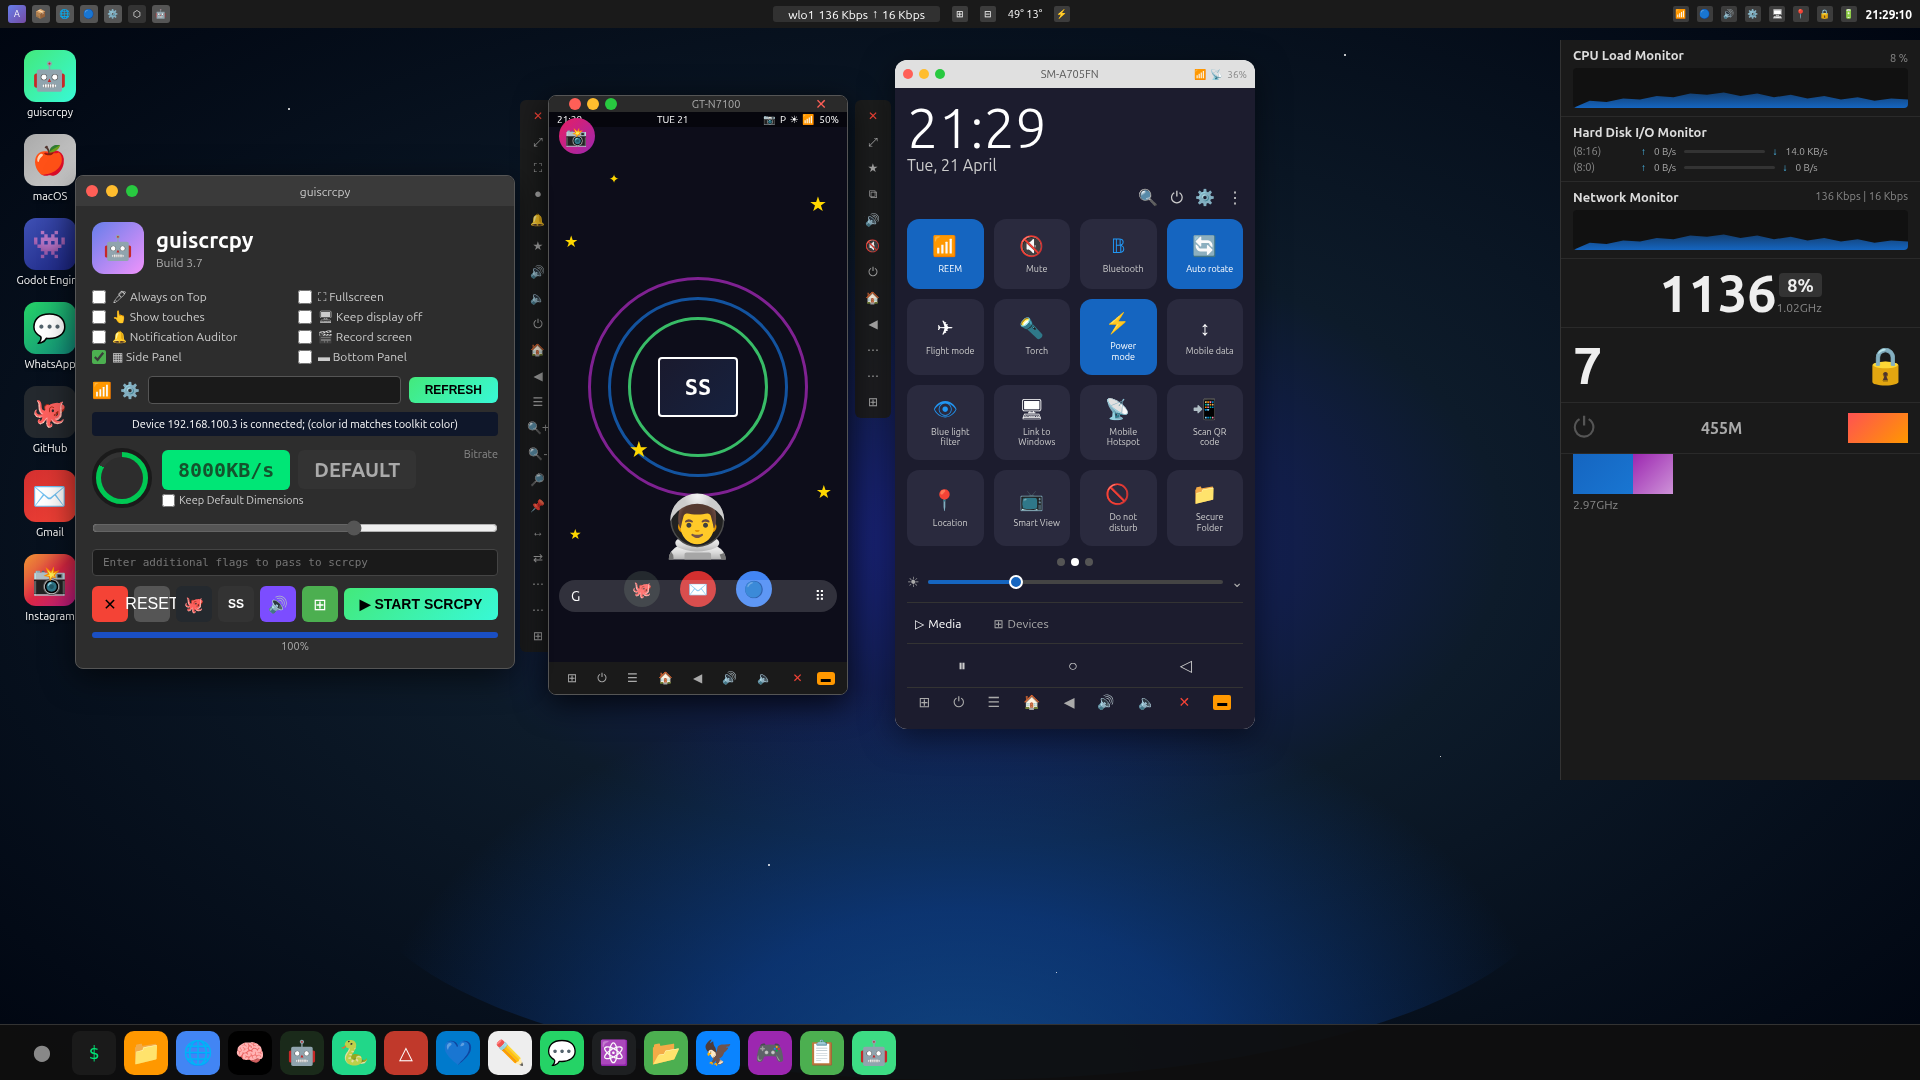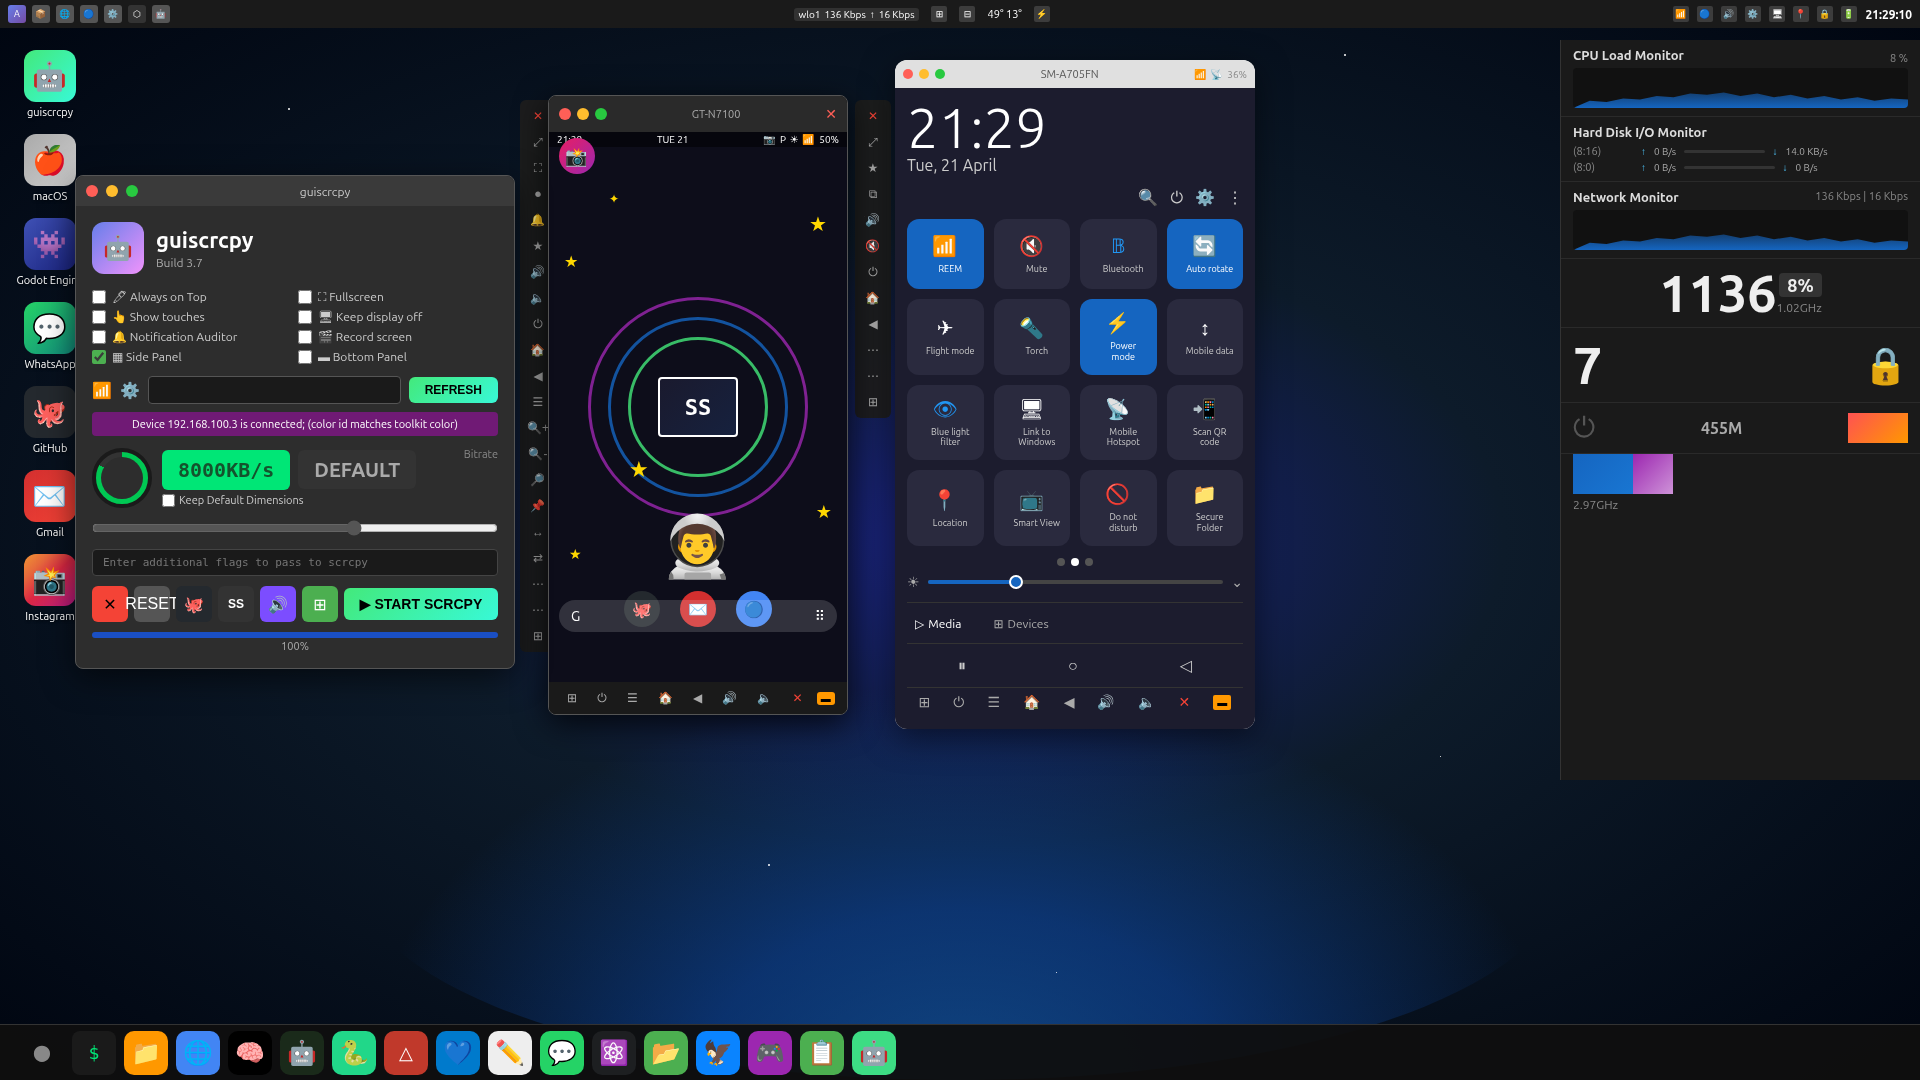--- a/index.html
+++ b/index.html
@@ -71,23 +71,23 @@
       display: flex;
       align-items: center;
       gap: 8px;
       font-size: 11px;
     }
     .network-info {
       display: flex;
       align-items: flex-end;
       gap: 4px;
       background: rgba(255,255,255,0.1);
-      padding: 1px 5px;
+      padding: 1px 15px;
       border-radius: 3px;
-      font-size: 10px;
+      font-size: 12px;
     }
     .sys-icon {
       width: 16px;
       height: 16px;
       background: rgba(255,255,255,0.15);
       border-radius: 2px;
       display: inline-flex;
       align-items: center;
       justify-content: center;
       font-size: 9px;
@@ -259,21 +259,21 @@
       background: linear-gradient(135deg, #43e97b, #38f9d7);
       border: none;
       border-radius: 6px;
       padding: 6px 16px;
       color: #000;
       font-weight: 700;
       font-size: 12px;
       cursor: pointer;
     }
     .status-bar {
-      background: #701a75;
+      background: #0f172a;
       border-radius: 4px;
       padding: 6px 8px;
       color: #fff;
       font-size: 11px;
       margin-bottom: 12px;
       text-align: center;
     }
     .bitrate-row {
       display: flex;
       align-items: center;
@@ -431,25 +431,25 @@
       left: 548px;
       width: 300px;
       background: #111;
       border-radius: 8px;
       border: 1px solid #555;
       box-shadow: 0 8px 32px rgba(0,0,0,0.8);
       z-index: 95;
       overflow: hidden;
     }
     .phone-titlebar {
-      height: 36px;
+      height: 16px;
       background: #2a2a2a;
       display: flex;
       align-items: center;
-      padding: 0 10px;
+      padding: 0 20px;
       gap: 6px;
     }
     .phone-screen {
       width: 100%;
       height: 550px;
       background: #0d0d1a;
       position: relative;
       overflow: hidden;
     }
     .phone-status-bar {

